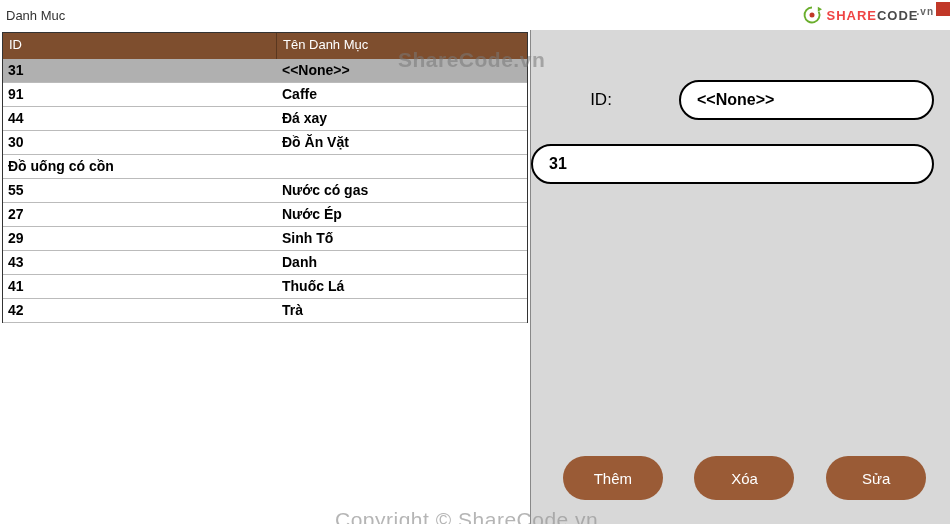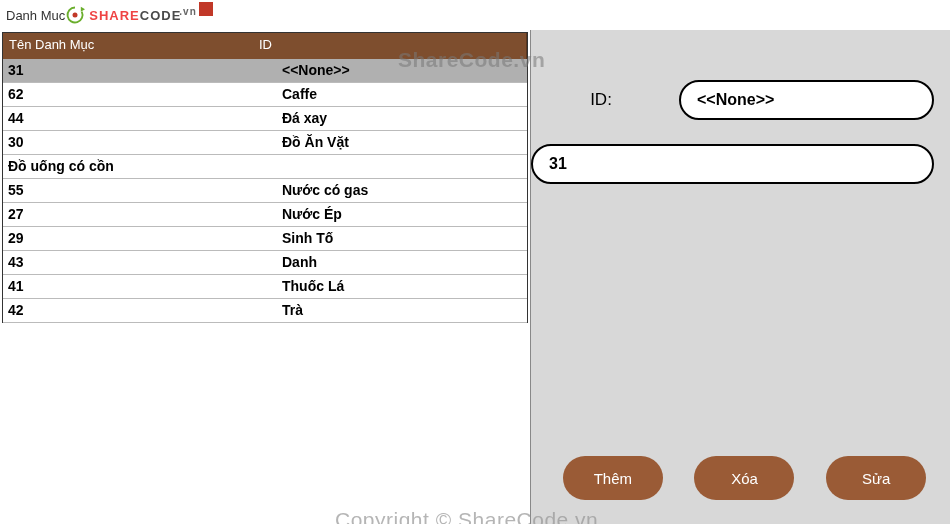--- a/index.html
+++ b/index.html
@@ -2,21 +2,22 @@
 <html><head>
 <meta charset="utf-8">
 <style>
   * { box-sizing: border-box; margin: 0; padding: 0; }
   html, body { width: 950px; height: 524px; font-family: Arial, sans-serif; background: #fff; overflow: hidden; }
   
   .titlebar {
     height: 30px;
     display: flex;
     align-items: center;
-    padding: 0 17px 0 6px;
+    justify-content: space-between;
+    padding: 0 0 0 6px;
     background: #fff;
     font-size: 13px;
     color: #333;
   }
   .titlebar .left { display: flex; align-items: center; }
   .titlebar .right { display: flex; align-items: center; gap: 2px; }
   .win-btn { width: 14px; height: 14px; background: #c13828; position: relative; top: -6px; }
   .logo { display: flex; align-items: center; gap: 4px; font-weight: bold; letter-spacing: 1px; }
   .logo .sc-green { color: #ef4444; }
   .logo .sc-dark { color: #4a4a4a; }
@@ -87,30 +88,30 @@
       </span>
     </span>
     <div class="win-btn"></div>
   </div>
 </div>
 
 <div class="content">
   <div class="left-pane">
     <div class="grid">
       <div class="grid-header">
+        <div class="col col-id">ID</div>
         <div class="col col-name">Tên Danh Mục</div>
-        <div class="col col-id">ID</div>
       </div>
       <div class="grid-body" id="grid-body">
           <div class="row selected">
             <div class="cell cell-id">31</div>
             <div class="cell cell-name">&lt;&lt;None&gt;&gt;</div>
           </div>
           <div class="row">
-            <div class="cell cell-id">62</div>
+            <div class="cell cell-id">91</div>
             <div class="cell cell-name">Caffe</div>
           </div>
           <div class="row">
             <div class="cell cell-id">44</div>
             <div class="cell cell-name">Đá xay</div>
           </div>
           <div class="row">
             <div class="cell cell-id">30</div>
             <div class="cell cell-name">Đồ Ăn Vặt</div>
           </div>

